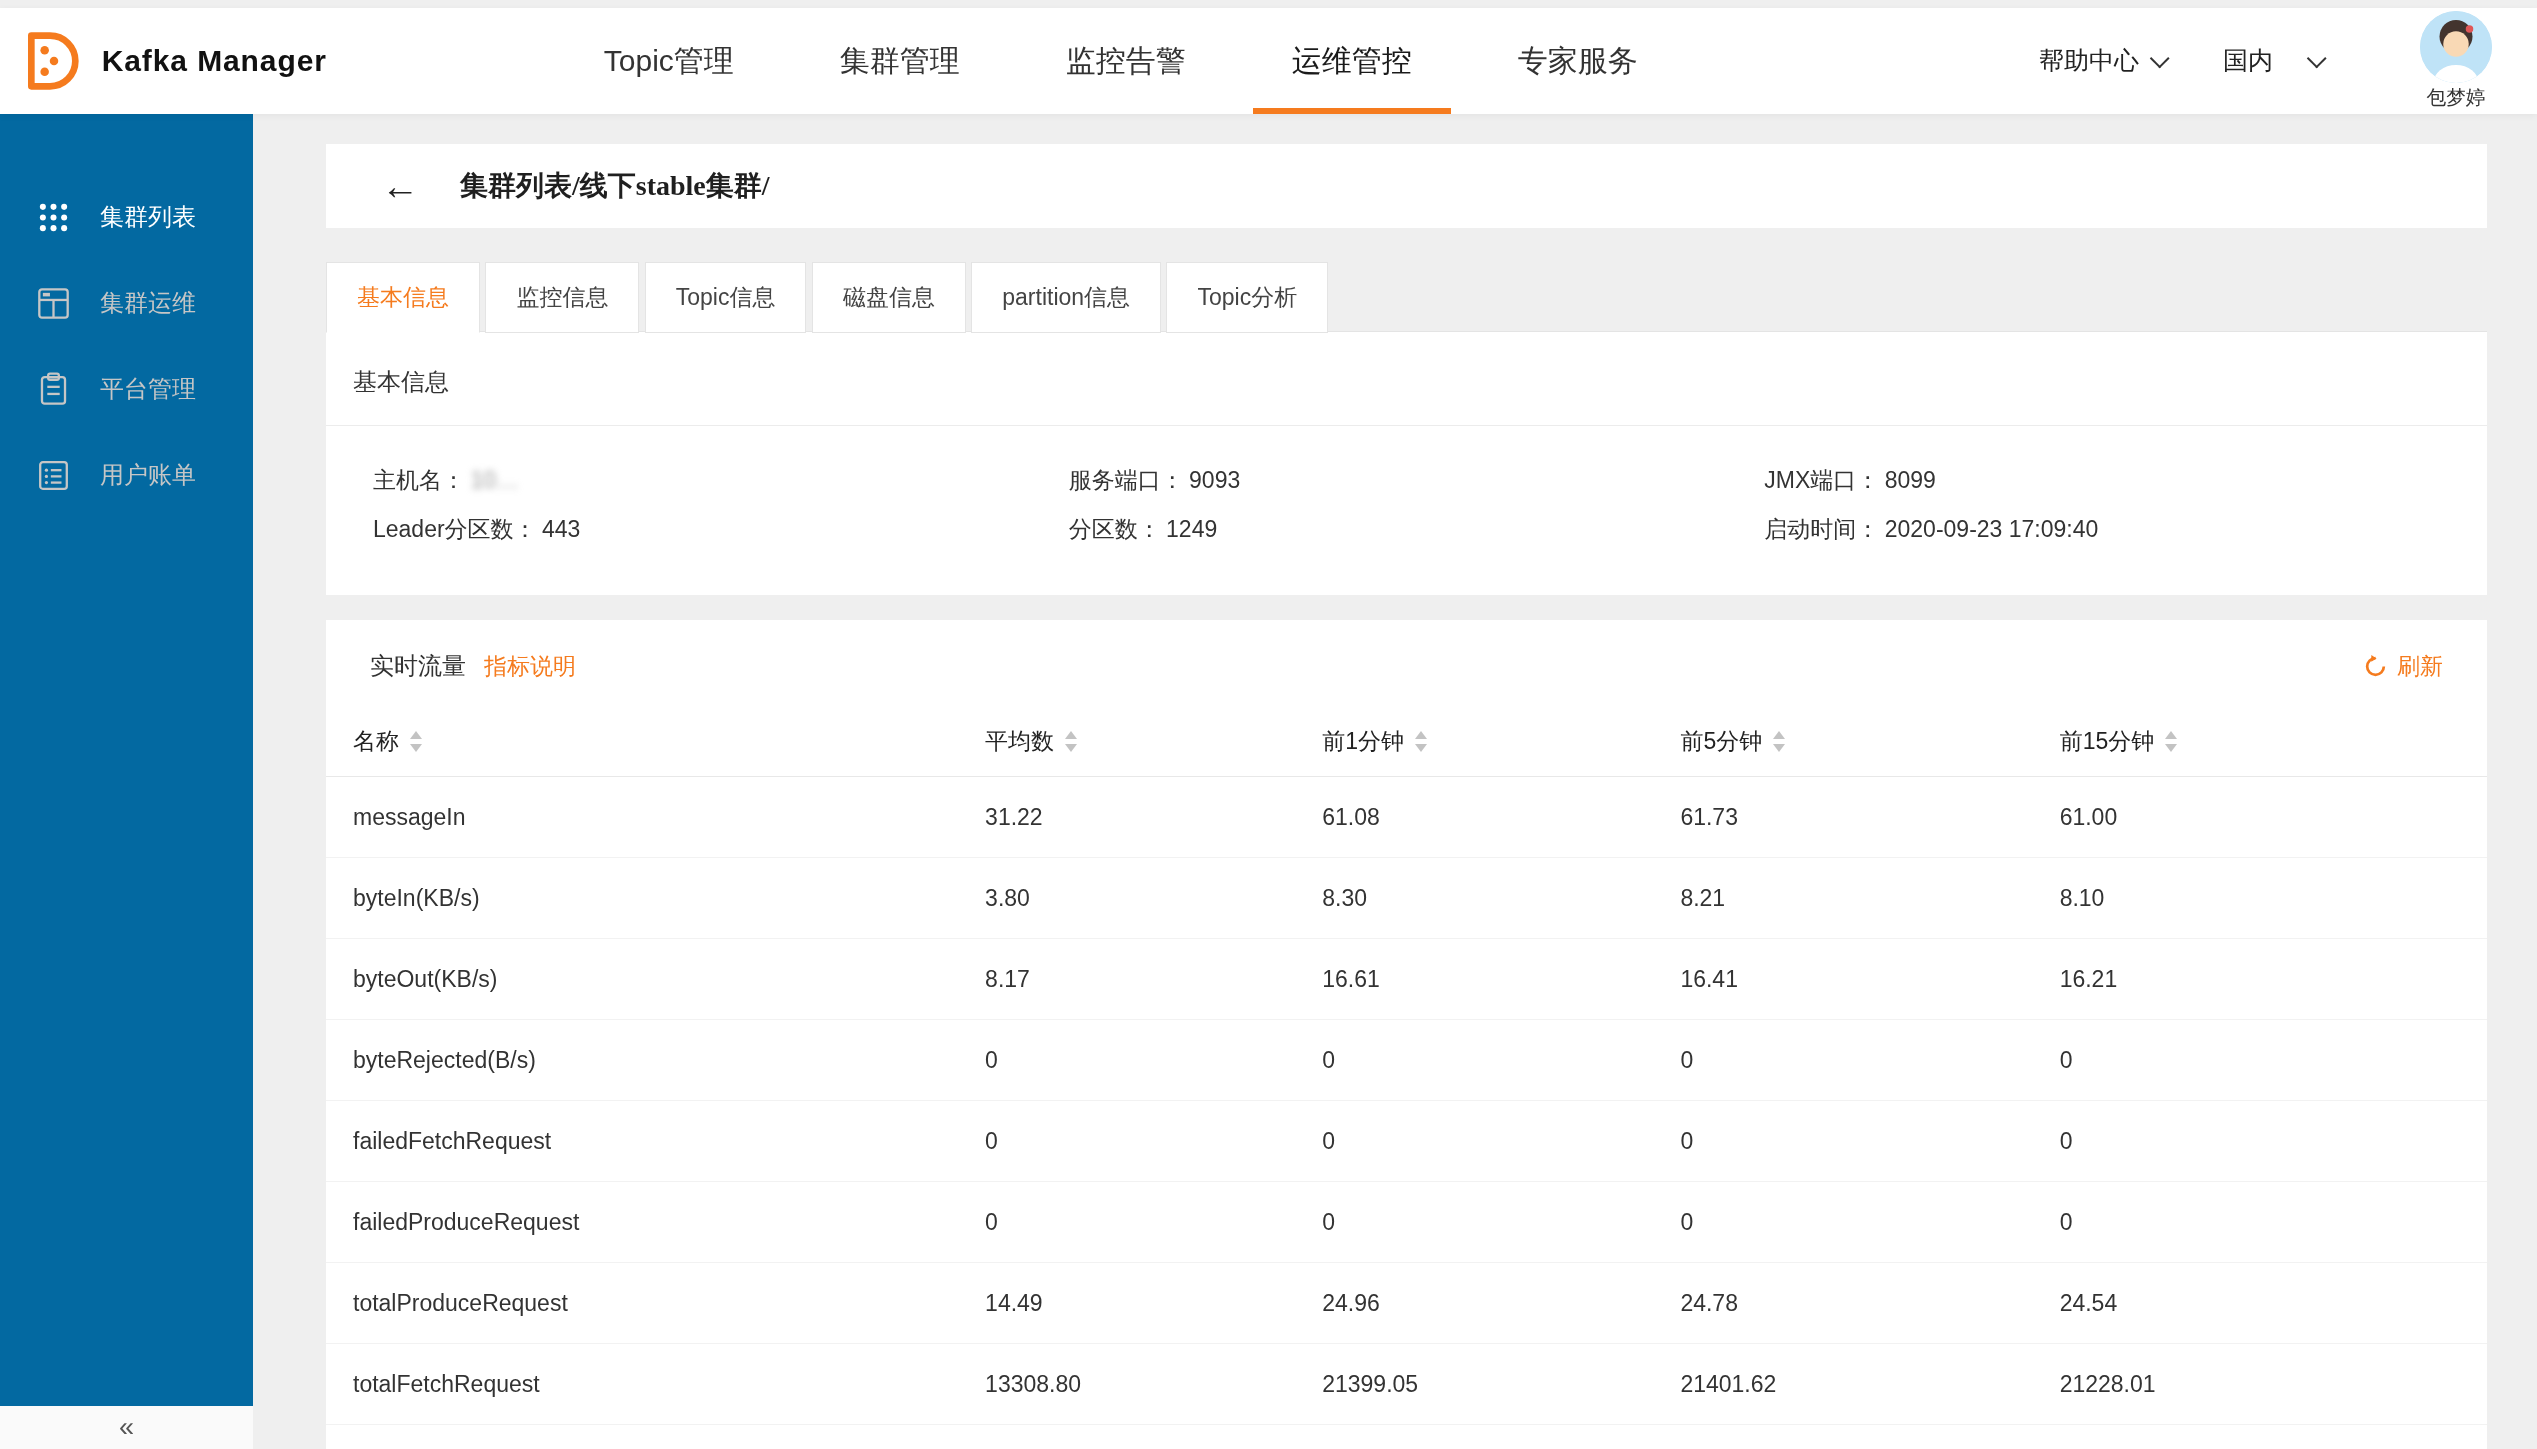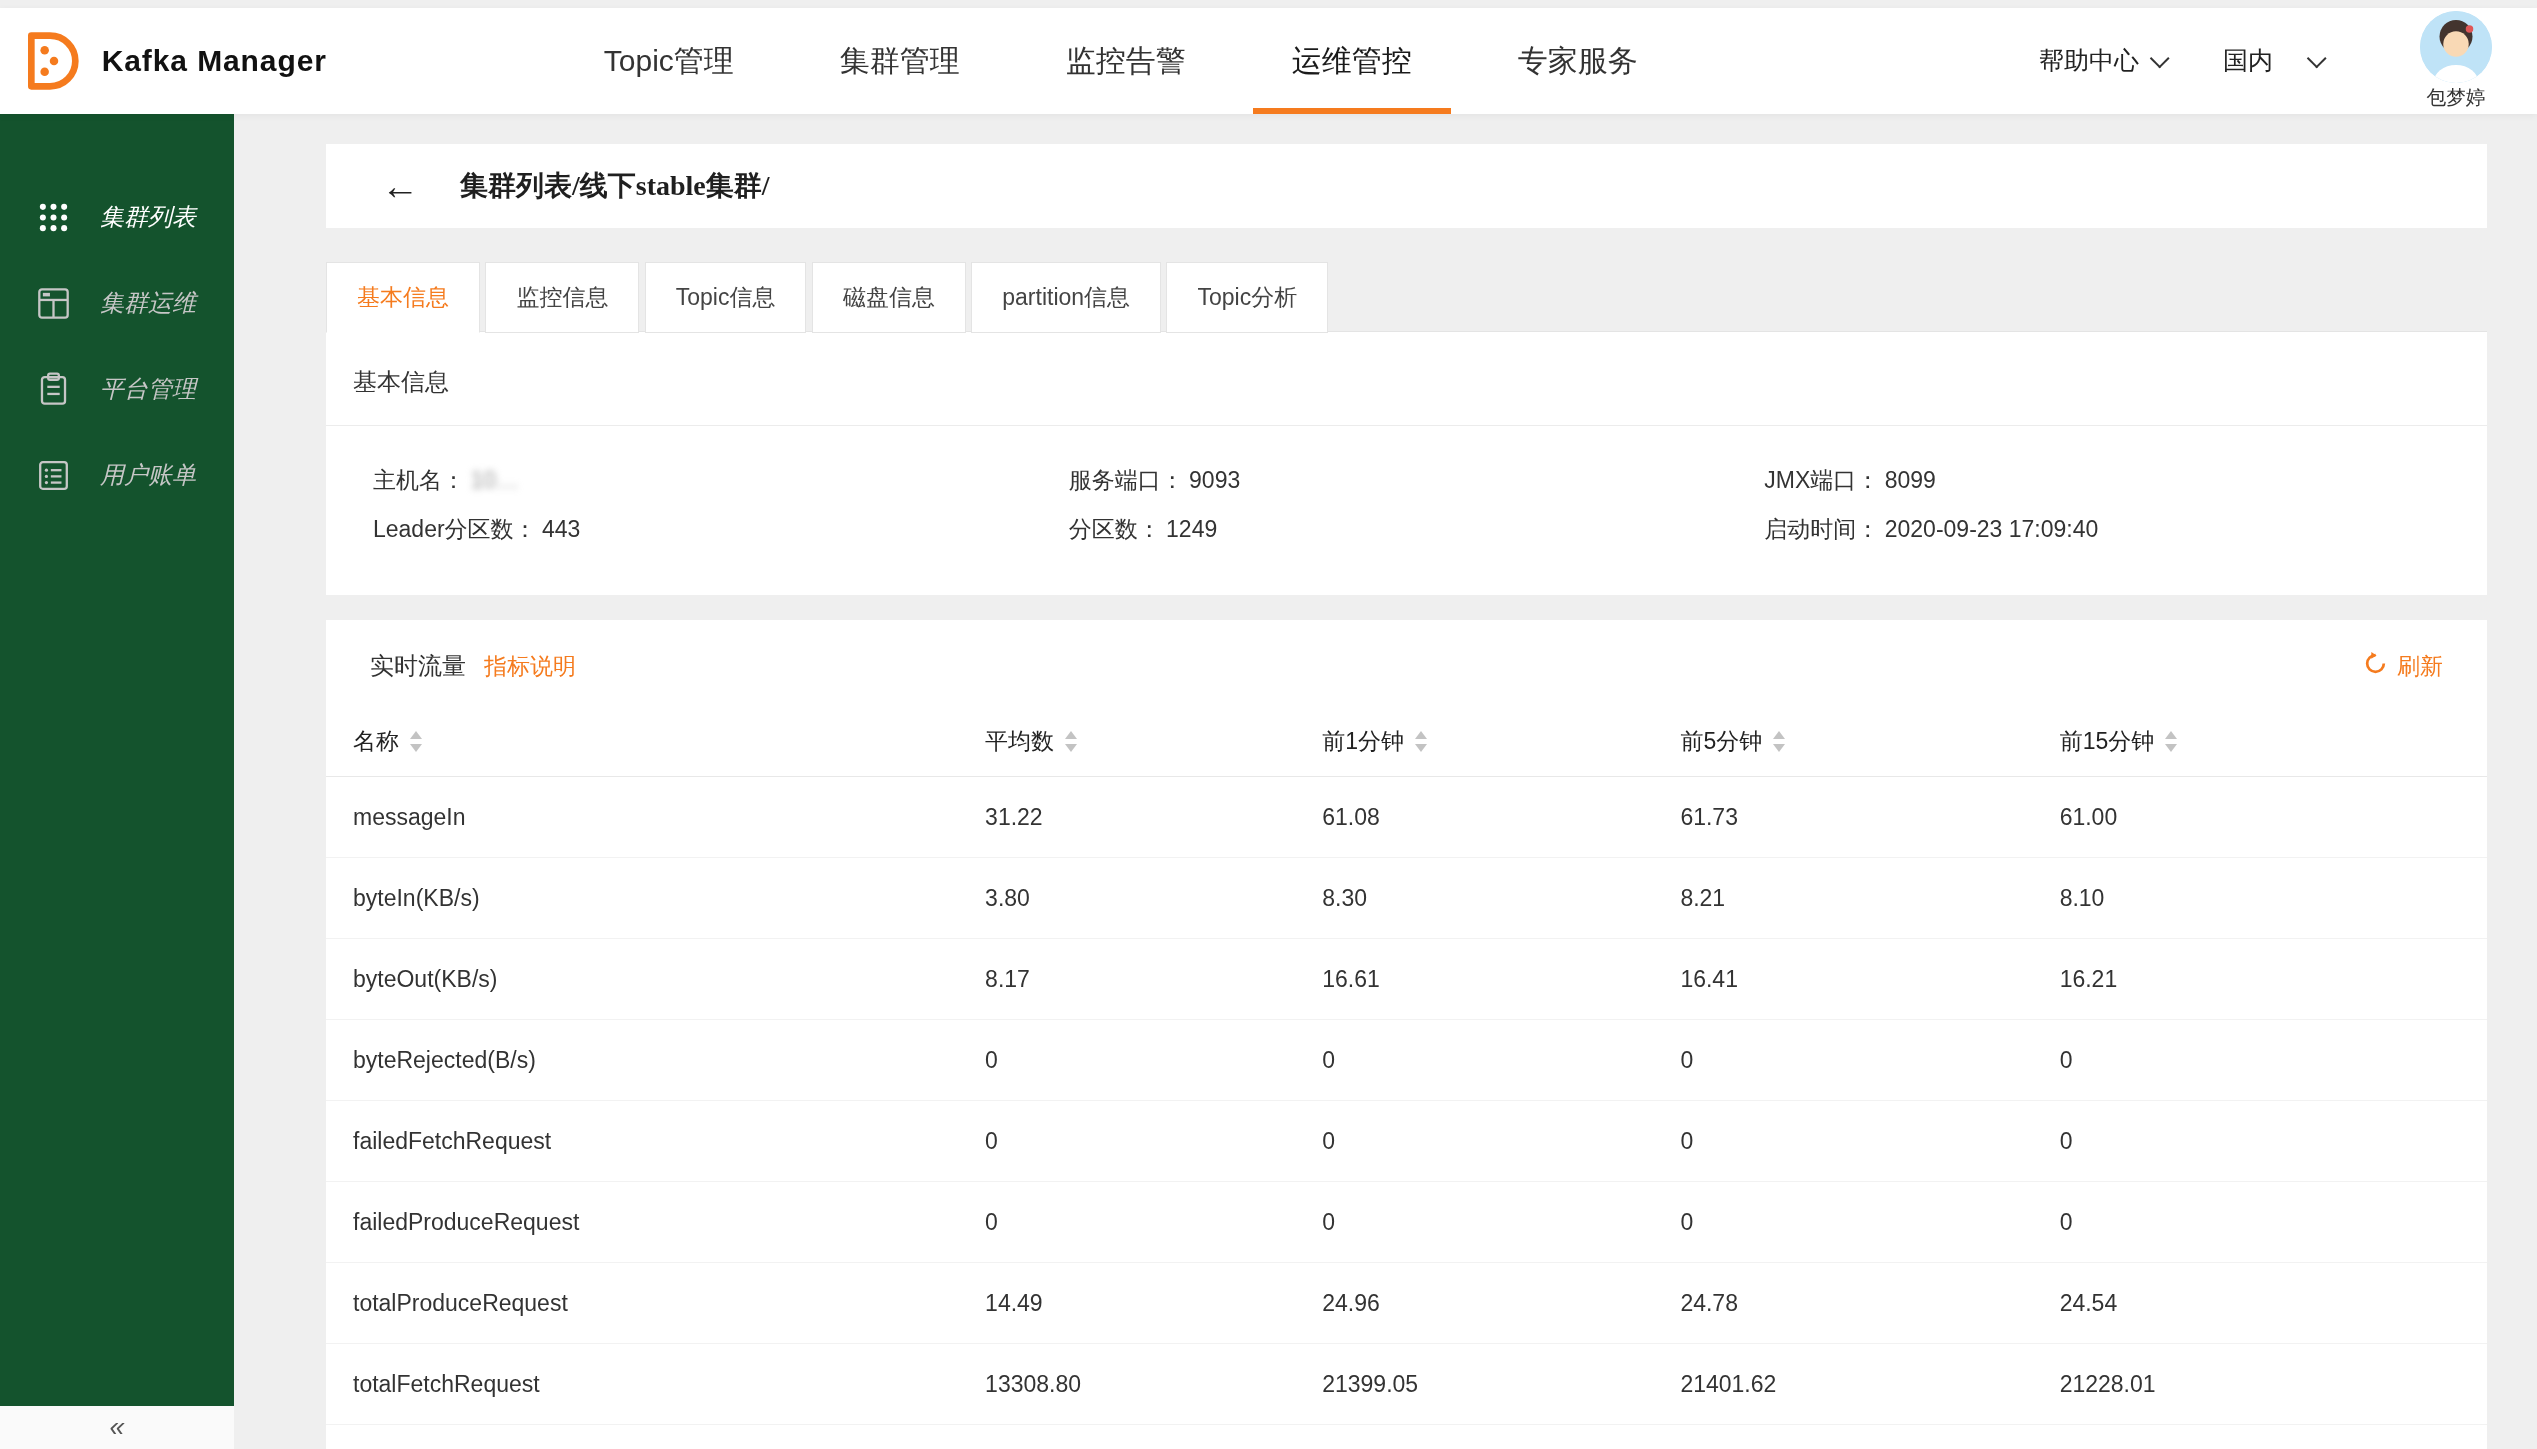--- a/index.html
+++ b/index.html
@@ -24,21 +24,21 @@
   .help { margin-right:59px; }
   .region { margin-right:86px; }
   .region .chev { margin-left:23px; }
   .chev { width:14.3px; height:14.3px; border-right:2.7px solid #333; border-bottom:2.7px solid #333;
           transform:rotate(45deg) translateY(-3.6px); display:inline-block; }
   .user { display:flex; flex-direction:column; align-items:center; cursor:pointer; min-width:98px; }
   .avatar { width:72px; height:72px; border-radius:50%; overflow:hidden; background:#bfe3f7; }
   .user-name { font-size:19.7px; color:#333; margin-top:1.8px; }
 
   
-  .sidebar { position:absolute; top:106px; left:0; bottom:0; width:234px; background:#14532d;font-style:italic; }
+  .sidebar { position:absolute; top:106px; left:0; bottom:0; width:253px; background:#0369a1; }
   .side-items { padding-top:68px; }
   .side-item { height:86px; display:flex; align-items:center; gap:27px; padding-left:34px;
                font-size:24px; color:#c6c6c6; cursor:pointer; }
   .side-item.active { color:#ffffff; }
   .side-icon { width:39px; height:39px; flex:0 0 39px; }
   .collapse-bar { position:absolute; bottom:0; left:0; right:0; height:43px; background:#fafafa;
                   display:flex; align-items:center; justify-content:center; font-size:27px;
                   color:#555; cursor:pointer; }
 
   
@@ -61,21 +61,21 @@
                padding:39px 27px 50px 47px; font-size:23px; color:#333; }
   .field { display:flex; align-items:baseline; }
   .flabel { color:#333; }
   .fvalue { color:#333; margin-left:5.4px; }
   .fvalue.blurred { filter:blur(3.6px); color:#9a9a9a; }
 
   .traffic-card { margin-top:25px; min-height:984px; }
   .traffic-header { display:flex; align-items:center; padding:30px 44px 25px; }
   .traffic-title { font-size:24px; color:#333; }
   .metric-link { font-size:23px; color:#f57b1e; margin-left:18px; cursor:pointer; }
-  .refresh-btn { margin-left:auto; display:flex; align-items:flex-start; gap:9px;
+  .refresh-btn { margin-left:auto; display:flex; align-items:center; gap:9px;
                  color:#f57b1e; font-size:23px; cursor:pointer; }
 
   .thead, .trow { display:grid; grid-template-columns:30% 16% 17% 18% 19%;
                   align-items:center; padding:0 27px; }
   .thead { height:70px; font-size:23px; color:#222; border-bottom:1.8px solid #e8e8e8; }
   .trow { height:81px; font-size:23px; color:#333; border-bottom:1.8px solid #f2f2f2; }
   .th { display:flex; align-items:center; cursor:pointer; }
   .sorter { display:inline-flex; flex-direction:column; gap:4.5px; margin-left:10.7px; }
   .sorter i { display:block; width:0; height:0; border-left:6.3px solid transparent;
               border-right:6.3px solid transparent; }

